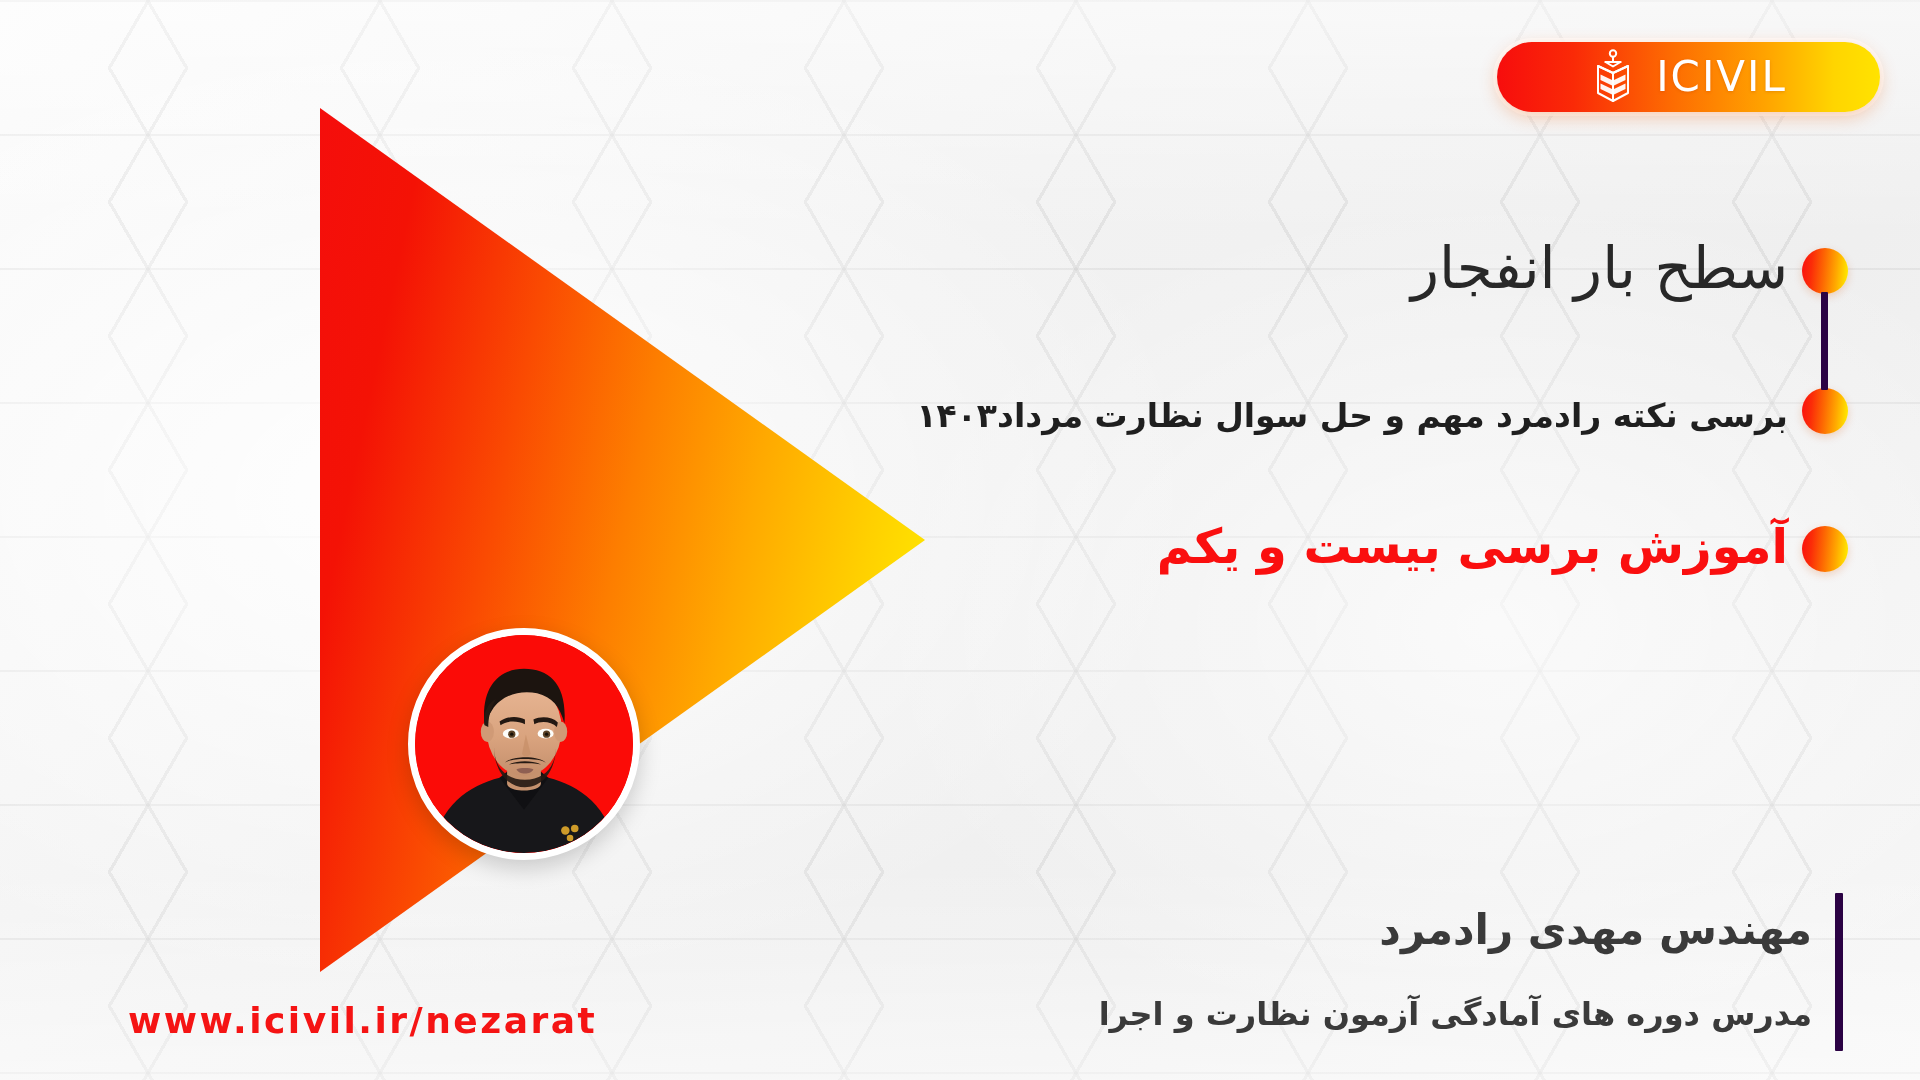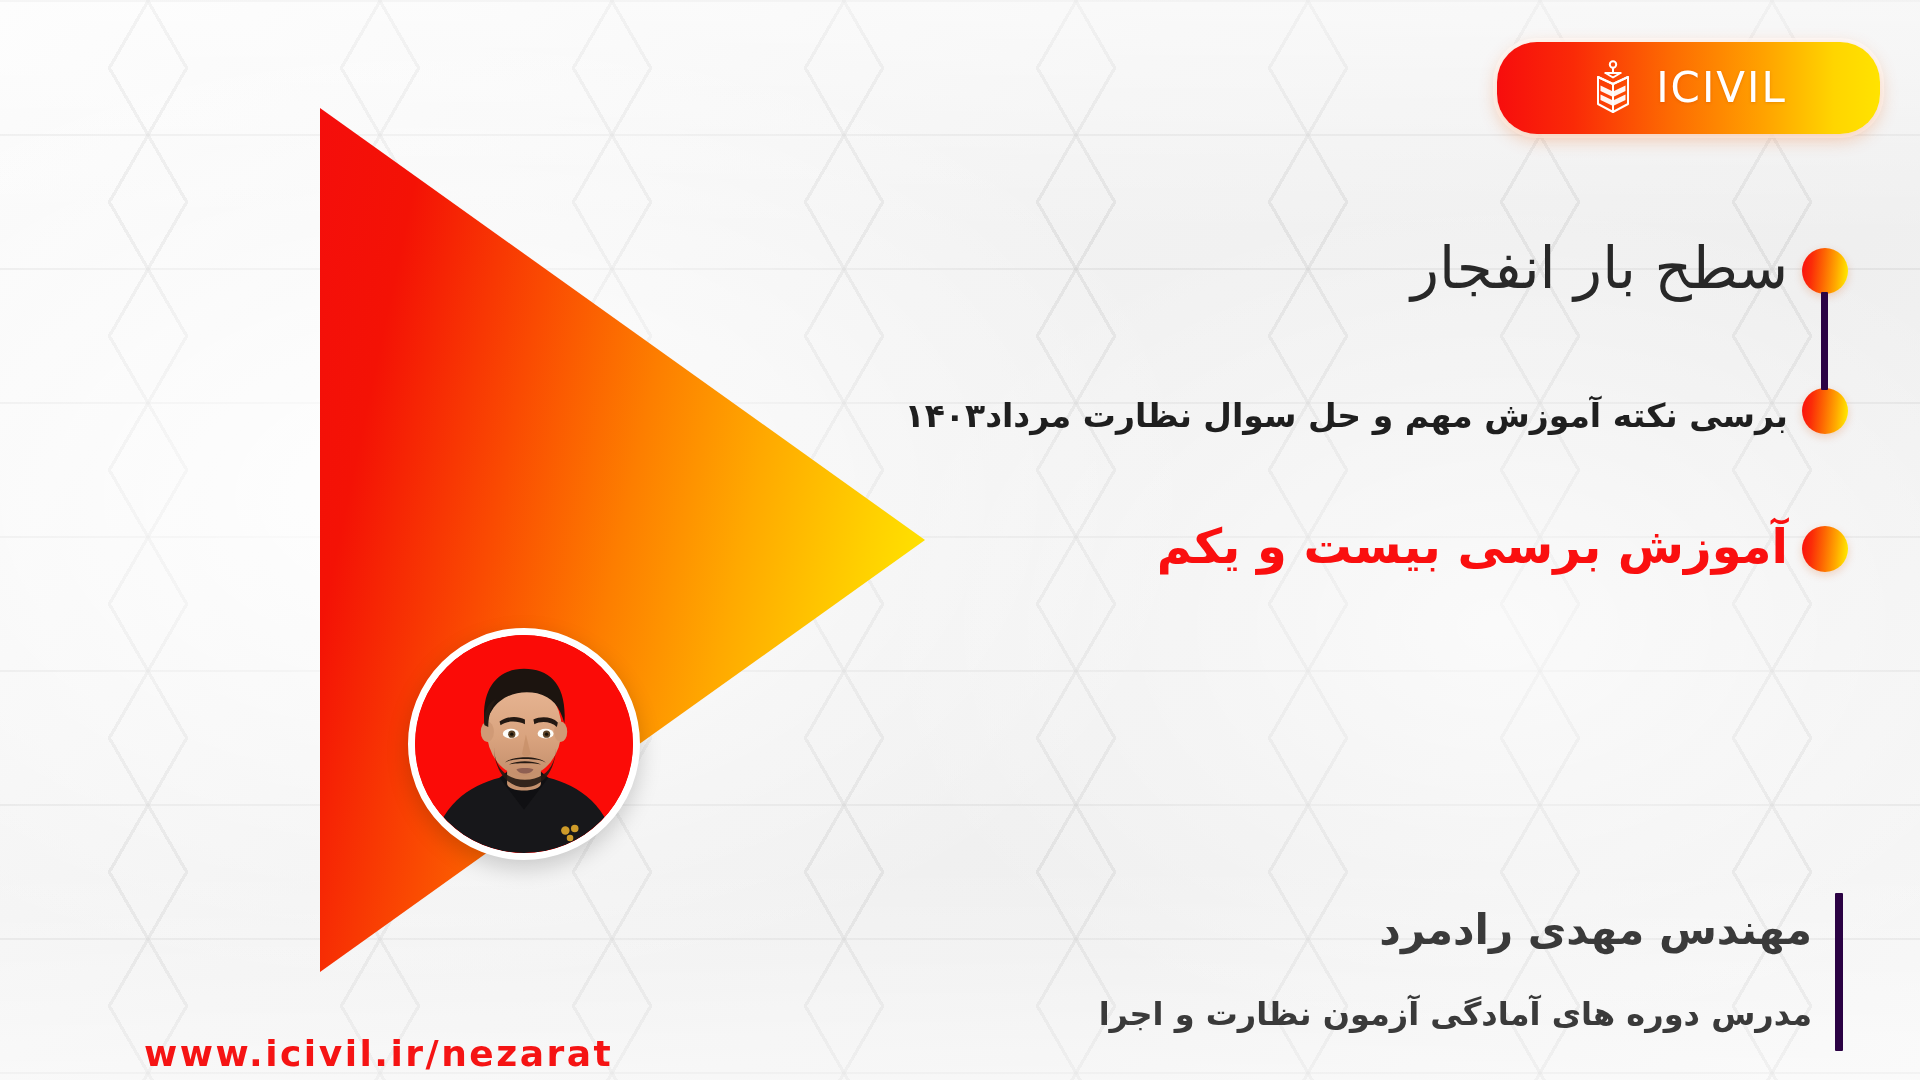--- a/index.html
+++ b/index.html
@@ -109,21 +109,21 @@
     box-shadow: 0 8px 22px rgba(0,0,0,.18);
   }
   .avatar svg { display:block; width:100%; height:100%; }
 
   
   .logo-pill {
     position: absolute;
     right: 40px;
     top: 42px;
     width: 383px;
-    height: 92px;
+    height: 70px;
     border-radius: 40px;
     background: linear-gradient(90deg, #f70d0d 0%, #fa2a07 20%, #fd6a02 45%, #ffa300 70%, #ffd500 88%, #ffe300 100%);
     box-shadow: 0 5px 18px rgba(240,90,0,.3), 0 0 0 4px rgba(255,255,255,.75);
     display: flex;
     align-items: center;
     justify-content: center;
     gap: 20px;
     direction: ltr;
     text-align: right;
   }
@@ -209,30 +209,29 @@
     white-space: nowrap;
     font-family: "DejaVu Sans", "Liberation Sans", sans-serif;
     color: #3a3a3a;
   }
   .pres-name { top: 905px; font-size: 42px; font-weight: 700; }
   .pres-role { top: 995px; font-size: 32px; font-weight: 700; }
 
   
   .url {
     position: absolute;
-    left: 144px;
+    left: 128px;
     top: 1000px;
     font-family: "DejaVu Sans", "Liberation Sans", sans-serif;
     font-size: 36px;
     font-weight: 700;
     color: #f51414;
     letter-spacing: 2.5px;
     direction: ltr;
     white-space: nowrap;
-    margin-top: 33px;
   }
 </style>
 </head>
 <body>
 
 <div id="stage">
 
   <div class="bg-base"></div>
   <div class="bg-iso"></div>
   <div class="bg-sheen"></div>
@@ -320,21 +319,21 @@
   </div>
 
   <div class="content">
 
     <span class="bullet" id="bullet-1"></span>
     <span class="bullet" id="bullet-2"></span>
     <span class="bullet" id="bullet-3"></span>
     <span class="connector"></span>
 
     <div class="row-title">سطح بار انفجار</div>
-    <div class="row-sub">برسی نکته آموزش مهم و حل سوال نظارت مرداد۱۴۰۳</div>
+    <div class="row-sub">برسی نکته رادمرد مهم و حل سوال نظارت مرداد۱۴۰۳</div>
     <div class="row-red">آموزش برسی بیست و یکم</div>
 
     <span class="pres-bar"></span>
     <div class="pres-name">مهندس مهدی رادمرد</div>
     <div class="pres-role">مدرس دوره های آمادگی آزمون نظارت و اجرا</div>
   </div>
 
   <div class="url">www.icivil.ir/nezarat</div>
 
 </div>

